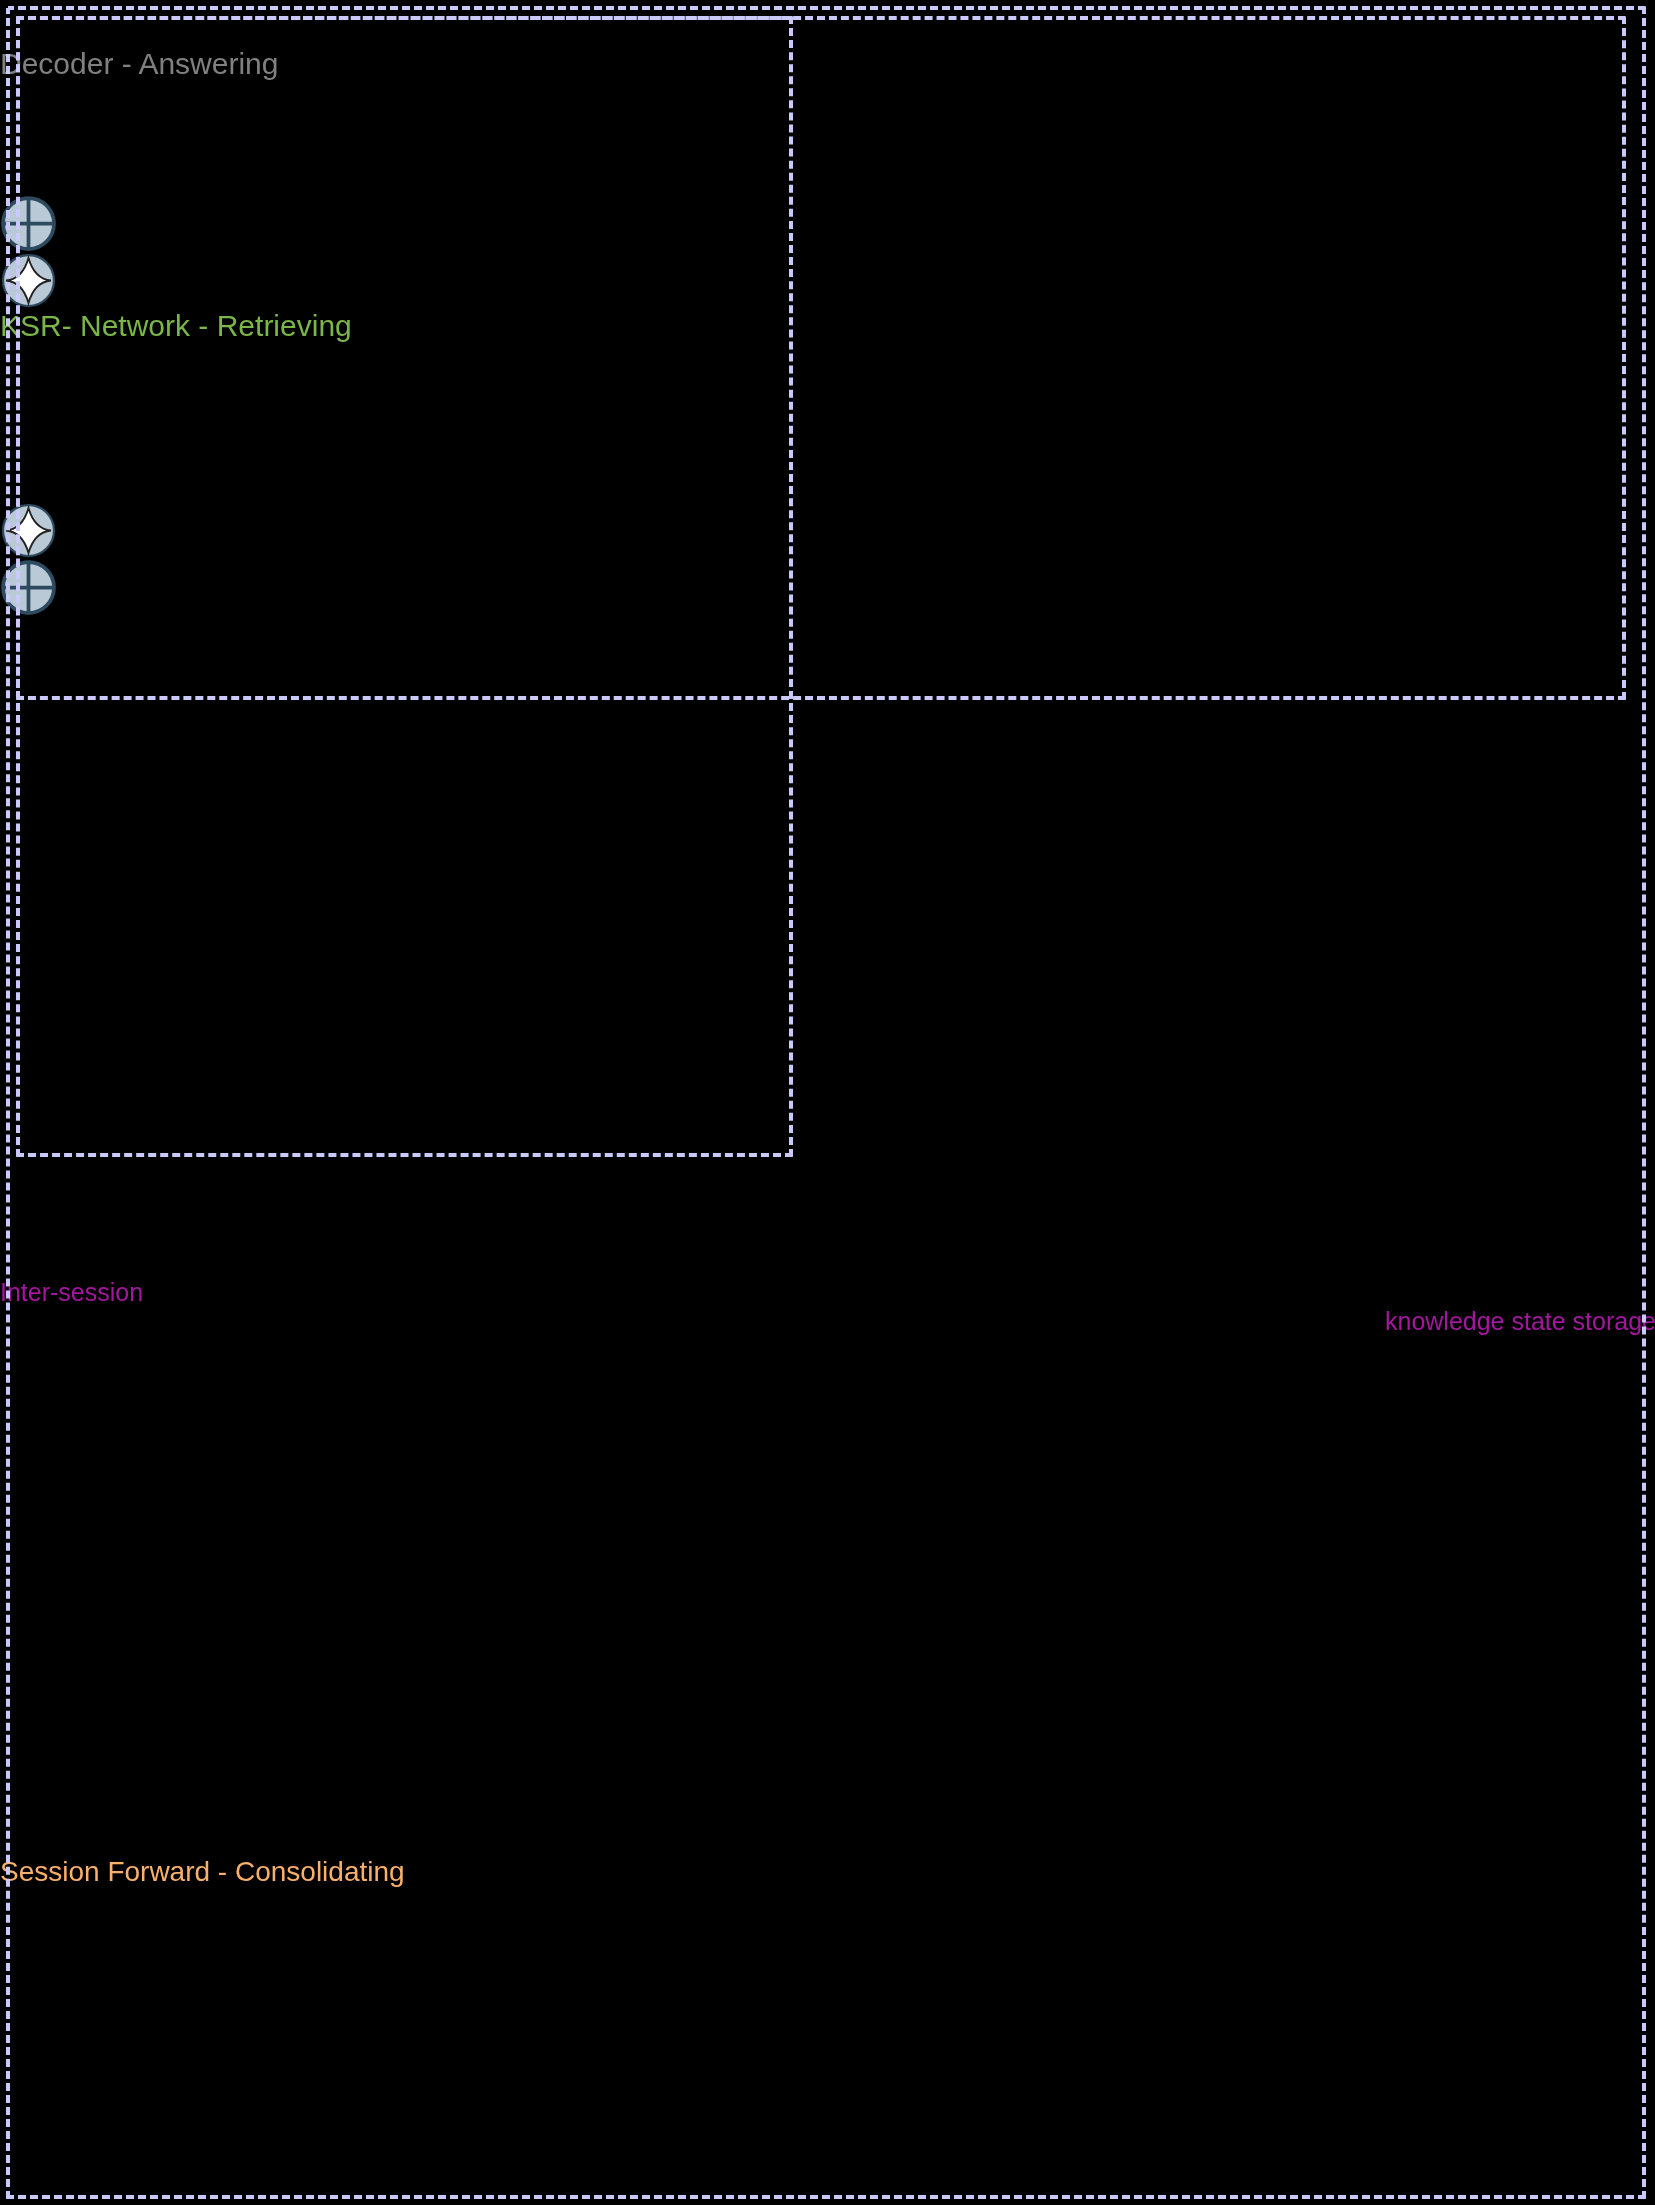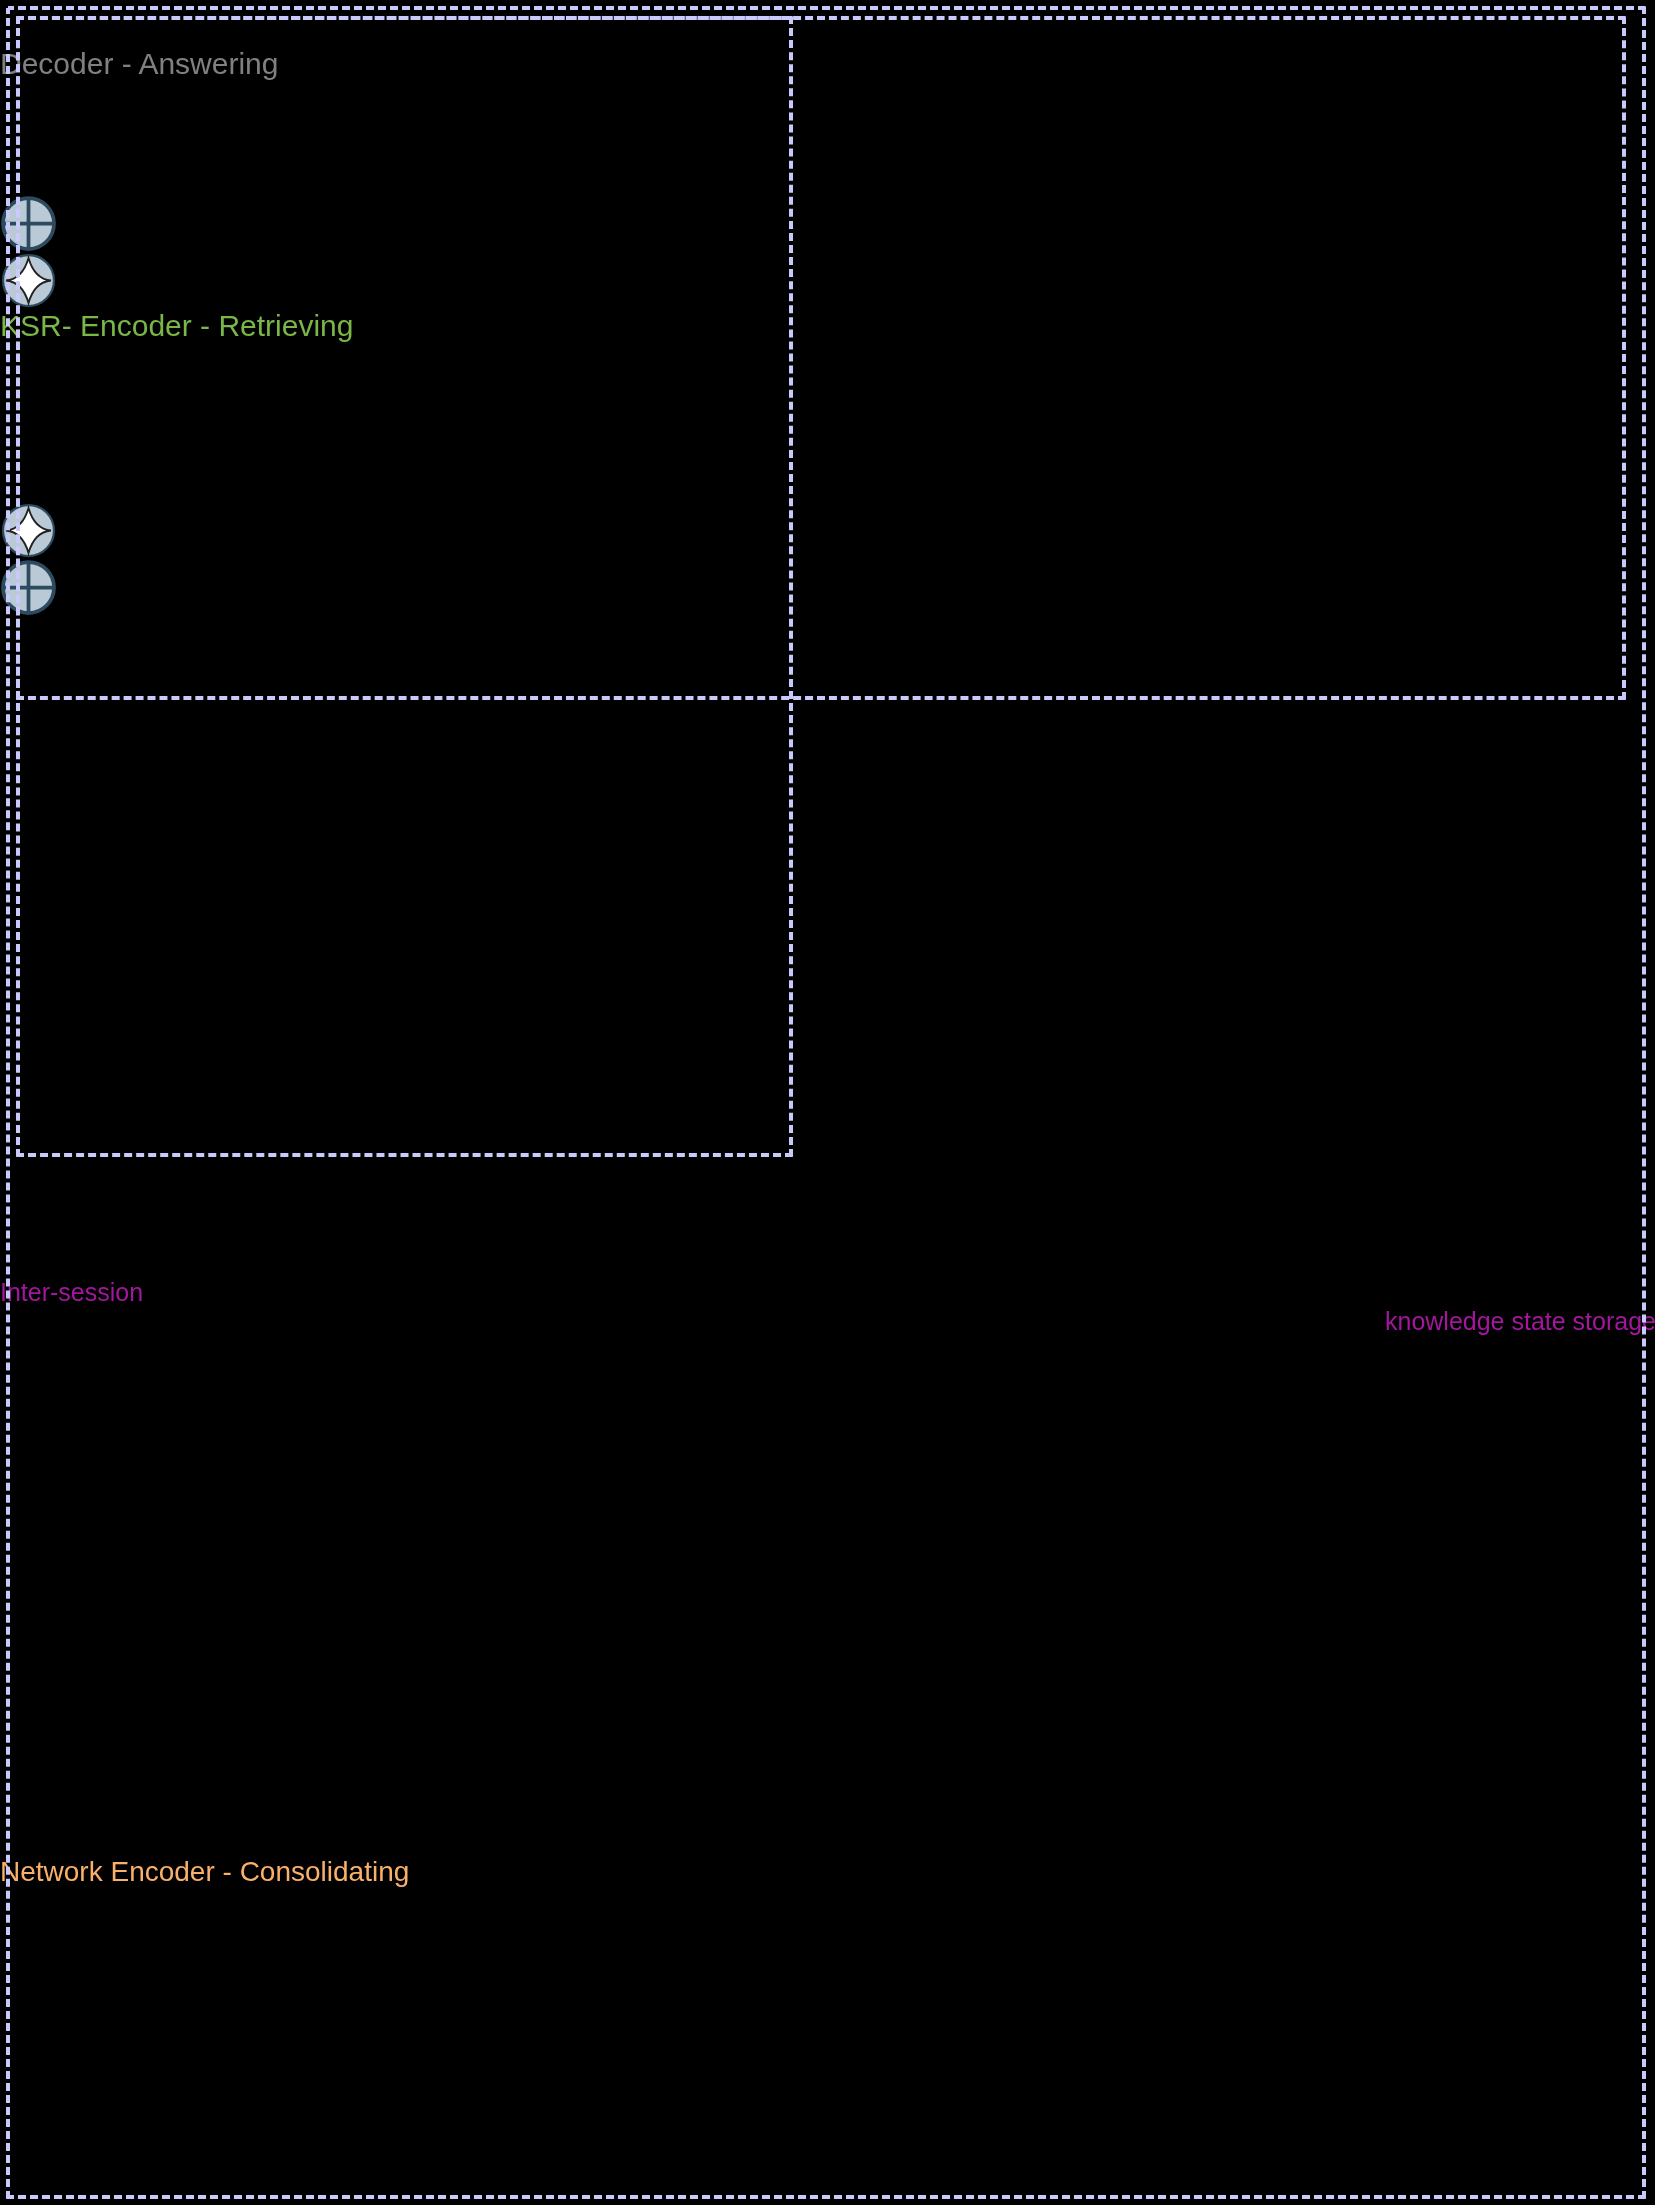--- a/index.html
+++ b/index.html
@@ -41,21 +41,21 @@
     <line x1="4" y1="38" x2="72" y2="38" stroke="#2d4a5e" stroke-width="5"></line>
   </svg>
 </div>
 <div class="icon-circle" style="left:1420px; top:436px; width:57px; height:57px;">
   <svg width="57" height="57" viewBox="0 0 76 76">
     <circle cx="38" cy="38" r="34" fill="#b9c9d6" stroke="#2d4a5e" stroke-width="3"></circle>
     <path d="M8,38 Q30,36 38,8 Q46,36 68,38 Q46,40 38,68 Q30,40 8,38 Z" fill="#ffffff" stroke="#222" stroke-width="2.5"></path>
   </svg>
 </div>
 
-<div class="sec-title" style="left:57px; top:444px; font-size:30px; color:#7ab648;">KSR- Encoder - Retrieving</div>
+<div class="sec-title" style="left:57px; top:444px; font-size:30px; color:#7ab648;">KSR- Network - Retrieving</div>
 <div class="blk blk-blue" style="left:36px; top:476px; width:729px; height:78px; font-size:30px;">Feed Forward
 &amp; Post-Norm</div>
 <div class="blk blk-pink" style="left:36px; top:574px; width:729px; height:81px; font-size:30px;">Multi-Head Attention
 &amp; Post-Norm</div>
 
 <div class="icon-circle" style="left:207px; top:777px; width:57px; height:57px;">
   <svg width="57" height="57" viewBox="0 0 76 76">
     <circle cx="38" cy="38" r="34" fill="#b9c9d6" stroke="#2d4a5e" stroke-width="3"></circle>
     <path d="M8,38 Q30,36 38,8 Q46,36 68,38 Q46,40 38,68 Q30,40 8,38 Z" fill="#ffffff" stroke="#222" stroke-width="2.5"></path>
   </svg>
@@ -108,21 +108,21 @@
   <span class="hstack"><span class="base">h</span><span class="ss"><span class="sup">Inter</span><span class="sub">1,AKSS</span></span></span>
 </div>
 <div class="blk blk-cream tok" style="left:1010px; top:930px; width:145px; height:66px;">
   <span class="hstack"><span class="base">h</span><span class="ss"><span class="sup">Inter</span><span class="sub">2,AKSS</span></span></span>
 </div>
 <div class="blk blk-cream tok" style="left:1188px; top:930px; width:145px; height:66px;">
   <span class="hstack"><span class="base">h</span><span class="ss"><span class="sup">Inter</span><span class="sub">n,AKSS</span></span></span>
 </div>
 
 <div class="card" style="left:813px; top:1021px; width:745px; height:253px;"></div>
-<div class="sec-title" style="left:847px; top:1033px; font-size:28px; color:#f9b06a;">Network Encoder - Consolidating</div>
+<div class="sec-title" style="left:847px; top:1033px; font-size:28px; color:#f9b06a;">Session Forward - Consolidating</div>
 <div class="blk blk-blue" style="left:833px; top:1071px; width:690px; height:78px; font-size:29px;">Feed Forward
 &amp;Post-Norm</div>
 <div class="blk blk-pink" style="left:833px; top:1179px; width:690px; height:78px; font-size:29px;">Multi-Head EDS-Attention
 &amp; Post-Norm</div>
 
 <div class="conn" style="left:916px; top:1152px; width:2.2px; height:27px;"></div>
 <div class="abs" style="left:911px; top:1147px;">
   <svg width="13.4" height="10.4" viewBox="0 0 18 14">
       <polygon points="9,0 0,14 18,14" fill="#000"></polygon>
     </svg></div>

